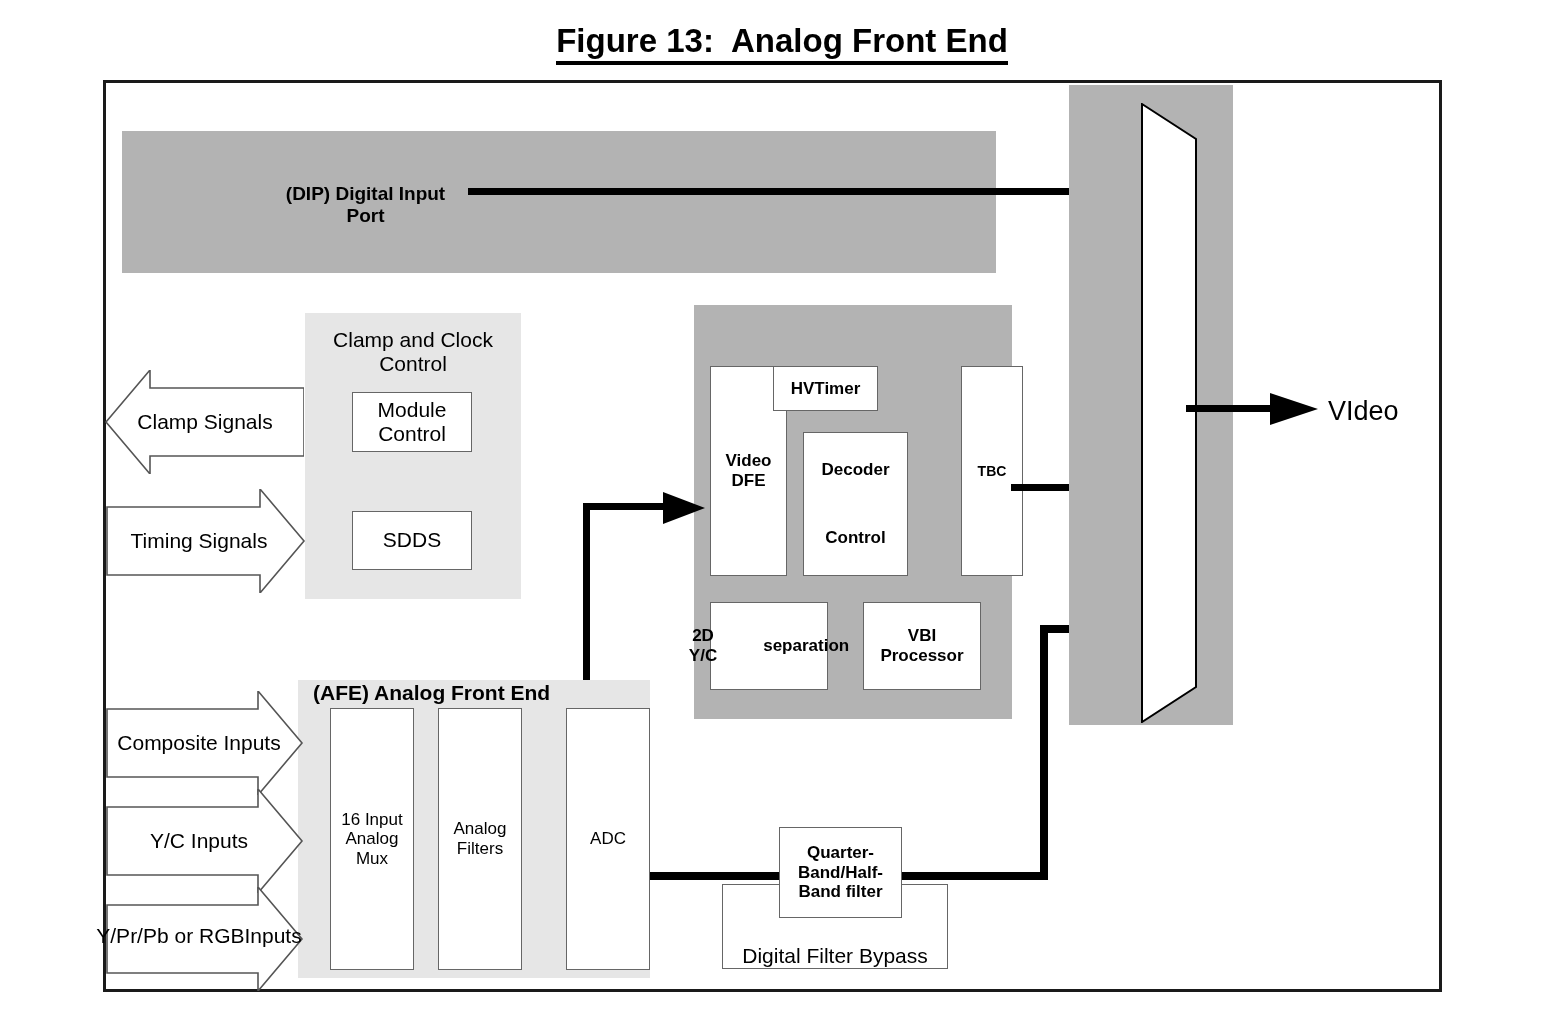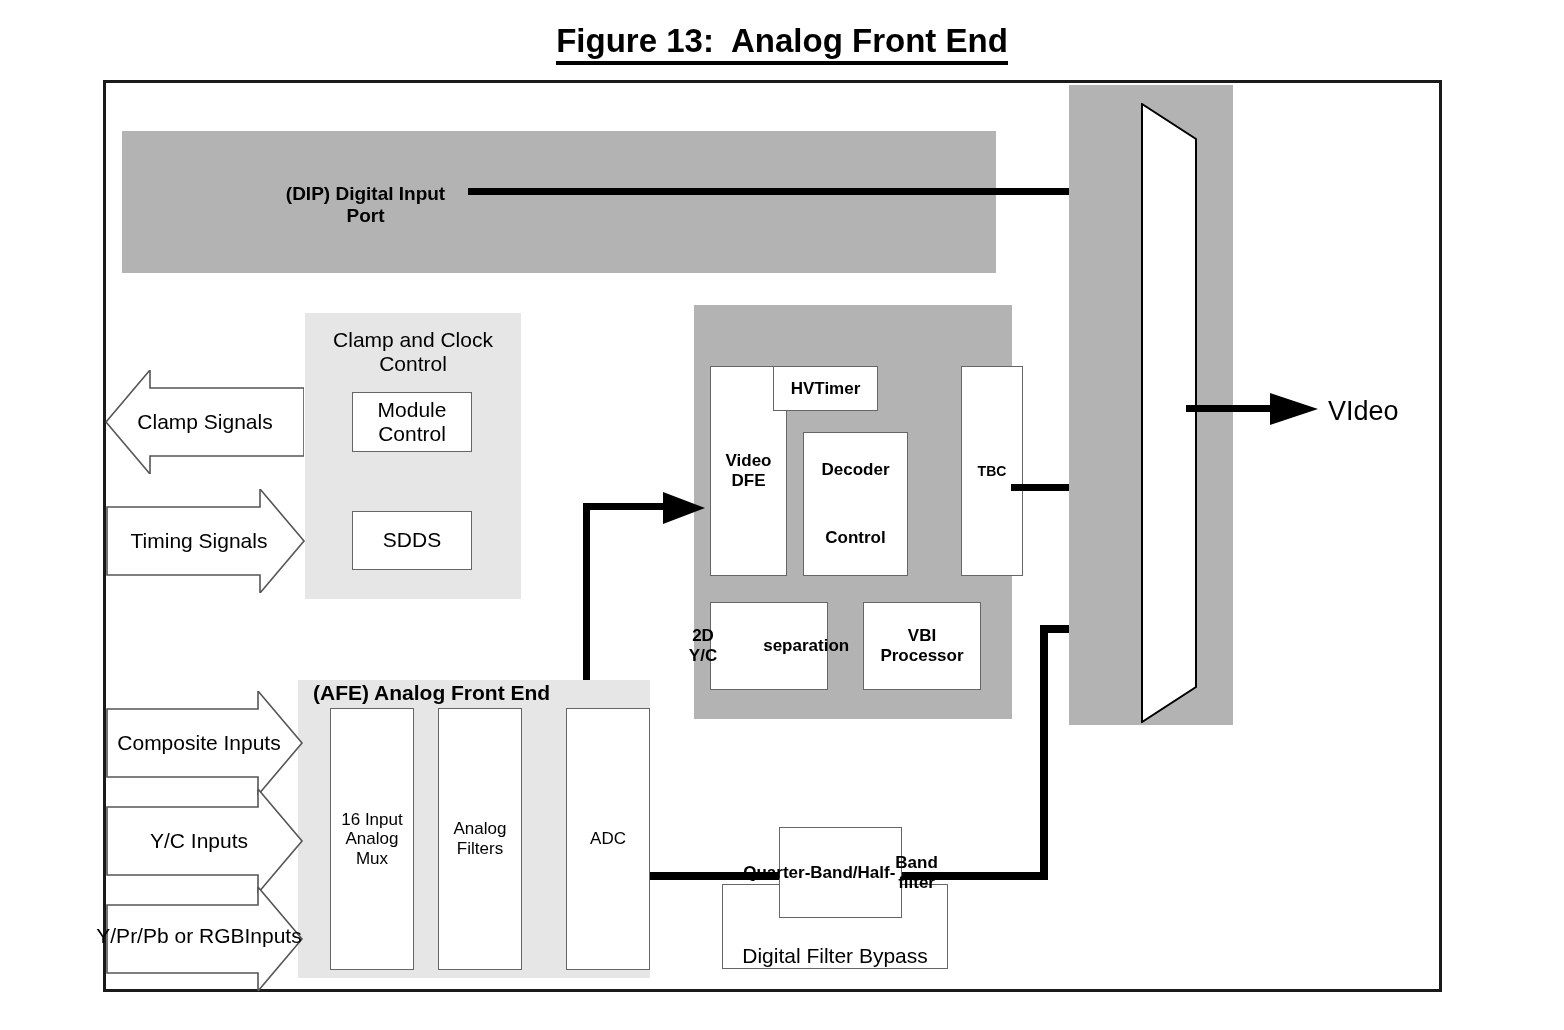--- a/index.html
+++ b/index.html
@@ -116,21 +116,21 @@
   #afe-filters { left: 438px; top: 708px; width: 84px; height: 262px; font-size: 17px; flex-direction: column; }
   #afe-adc  { left: 542px; top: 708px; width: 84px; height: 262px; font-size: 17px; margin-left: 24px; }
 
   
   #digital-filter-bypass {
     left: 722px; top: 884px; width: 226px; height: 85px;
     font-size: 21px; align-items: flex-end; 
   }
   #qb-hb-filter {
     left: 779px; top: 827px; width: 123px; height: 91px;
-    font-size: 17px; font-weight: bold; flex-direction: row;
+    font-size: 17px; font-weight: bold; flex-direction: column;
   }
 
   
   #mux-backing { left: 1069px; top: 85px; width: 164px; height: 640px; }
   #mux-shape { left: 1141px; top: 103px; width: 56px; height: 620px; }
 
   #video-output-label {
     left: 1328px; top: 393px; width: 120px; height: 38px;
     font-size: 27px; justify-content: flex-start;
   }

